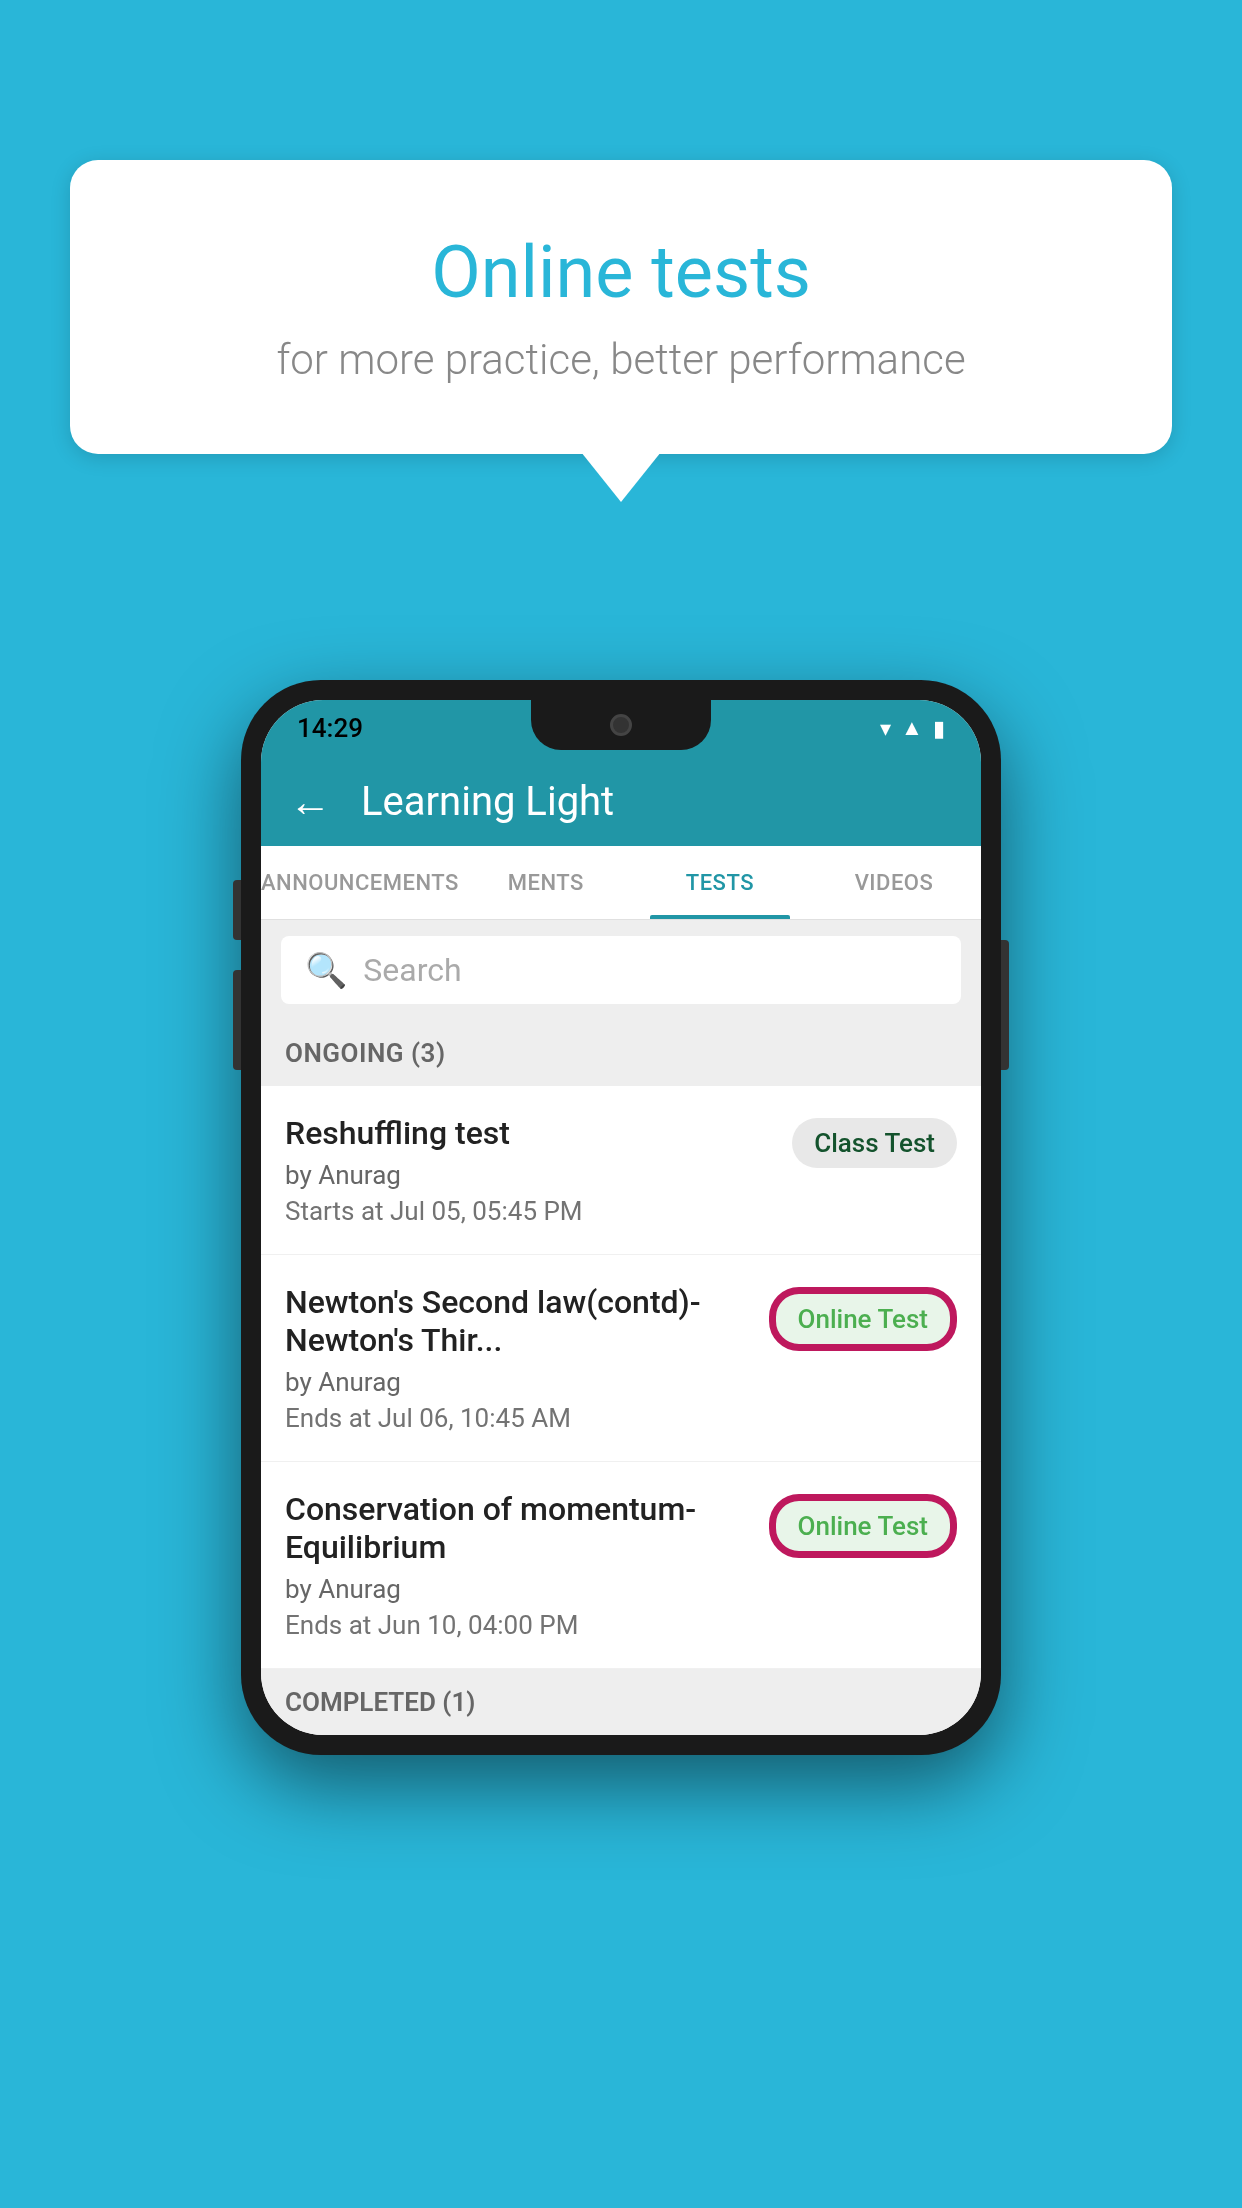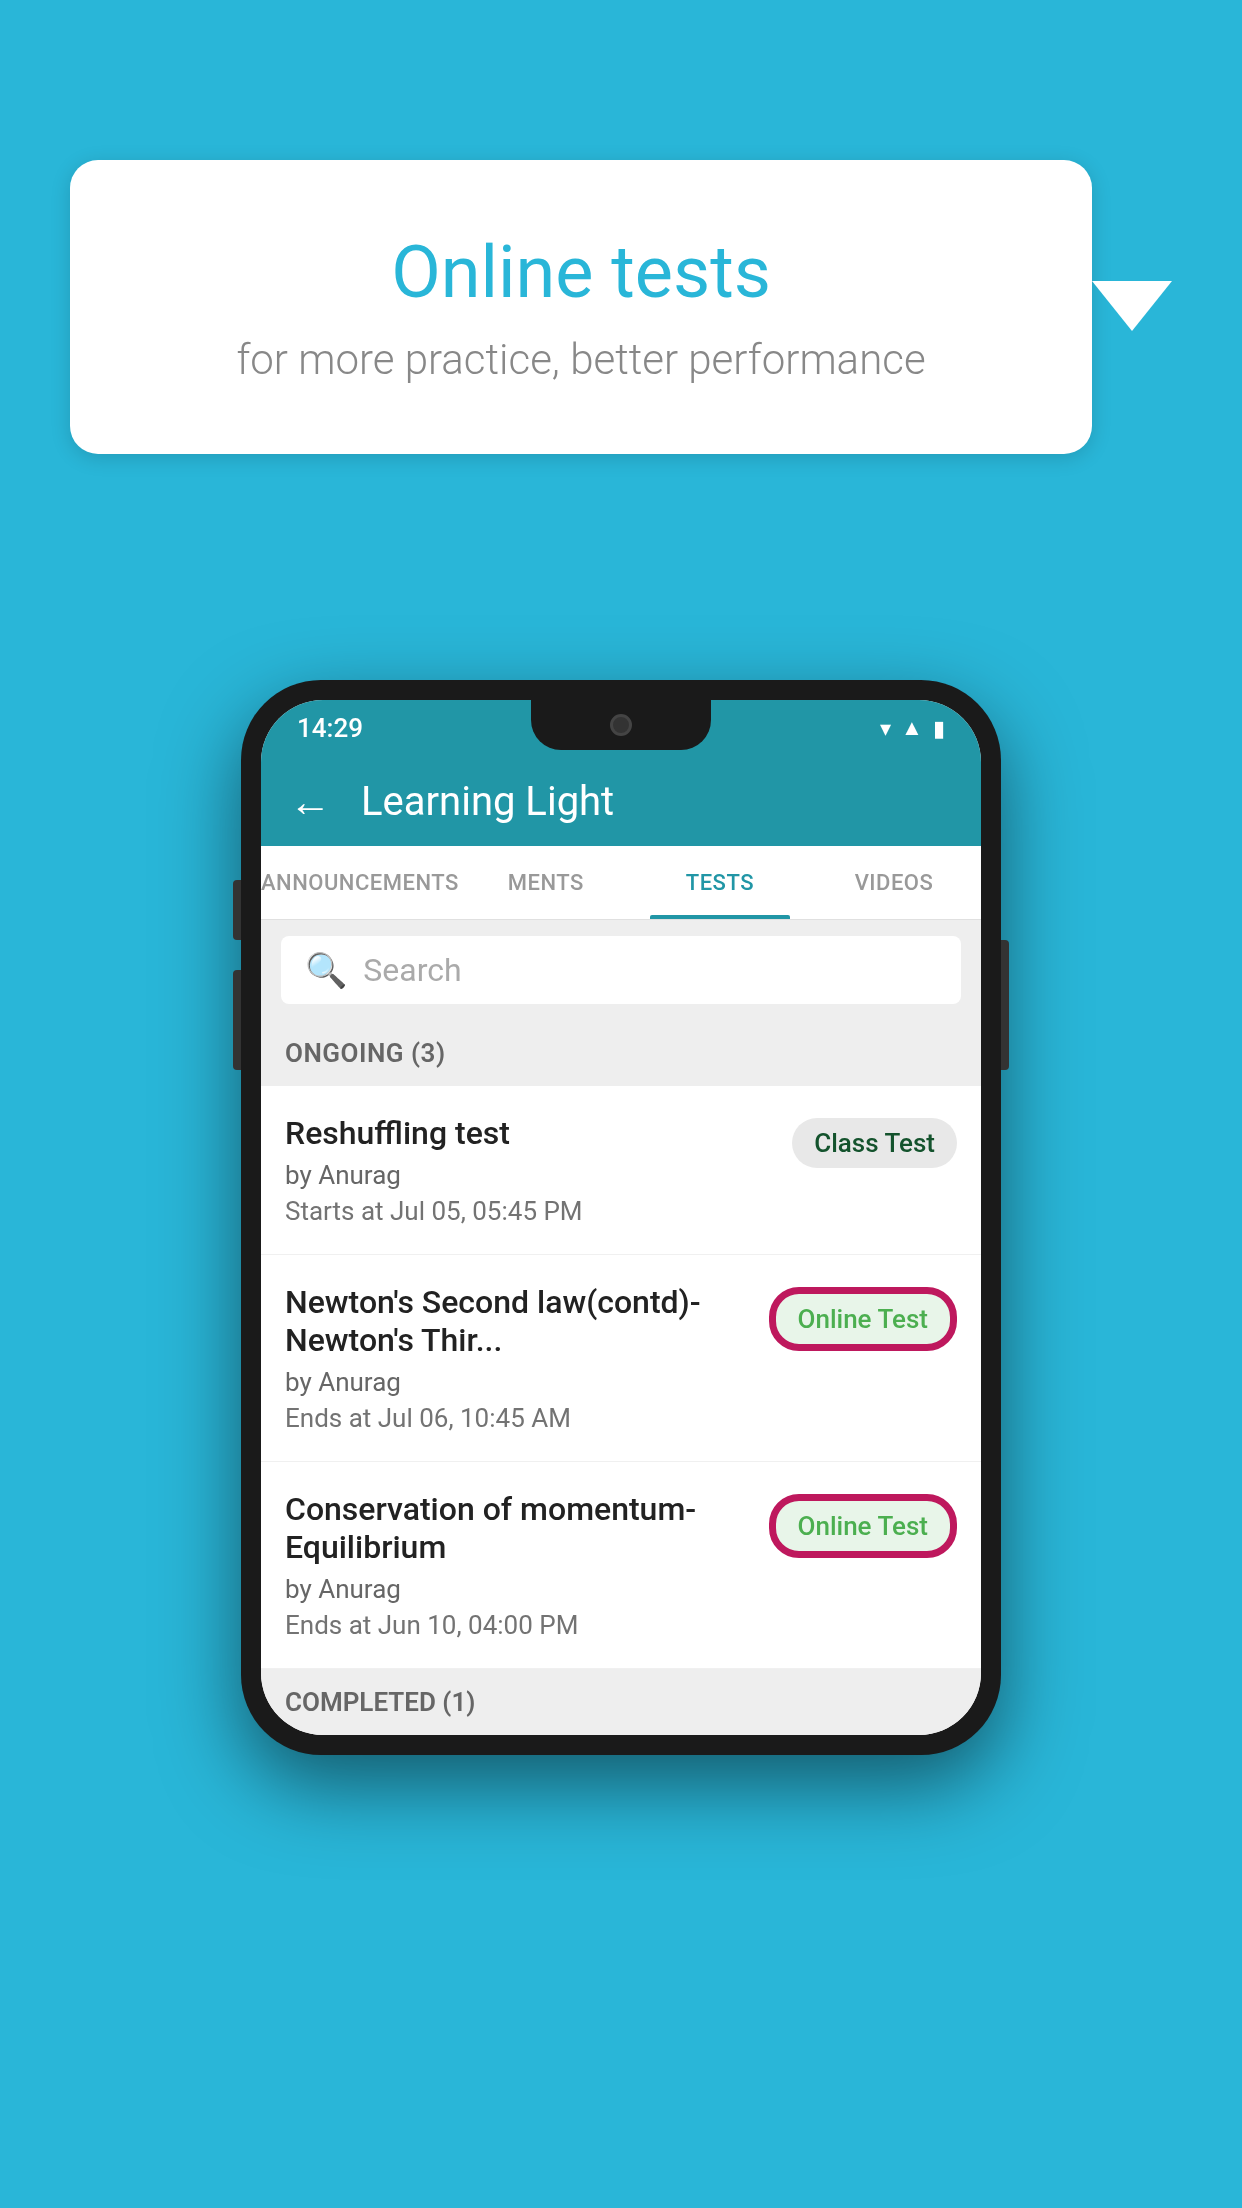--- a/index.html
+++ b/index.html
@@ -13,21 +13,21 @@
       position: relative;
     }
 
     
     .speech-bubble-wrapper {
       position: absolute;
       top: 160px;
       left: 70px;
       right: 70px;
       display: flex;
-      flex-direction: row;
+      flex-direction: column;
       align-items: center;
     }
 
     .speech-bubble {
       background: white;
       border-radius: 28px;
       padding: 70px 60px;
       width: 100%;
       text-align: center;
       box-shadow: 0 4px 20px rgba(0,0,0,0.15);
@@ -138,21 +138,21 @@
     .status-bar {
       background: #2196a6;
       height: 56px;
       display: flex;
       align-items: center;
       justify-content: space-between;
       padding: 0 36px;
     }
 
     .status-time {
-      color: #ffffff;
+      color: #000000;
       font-size: 26px;
       font-weight: 500;
     }
 
     .status-icons {
       display: flex;
       align-items: center;
       gap: 10px;
     }
 

